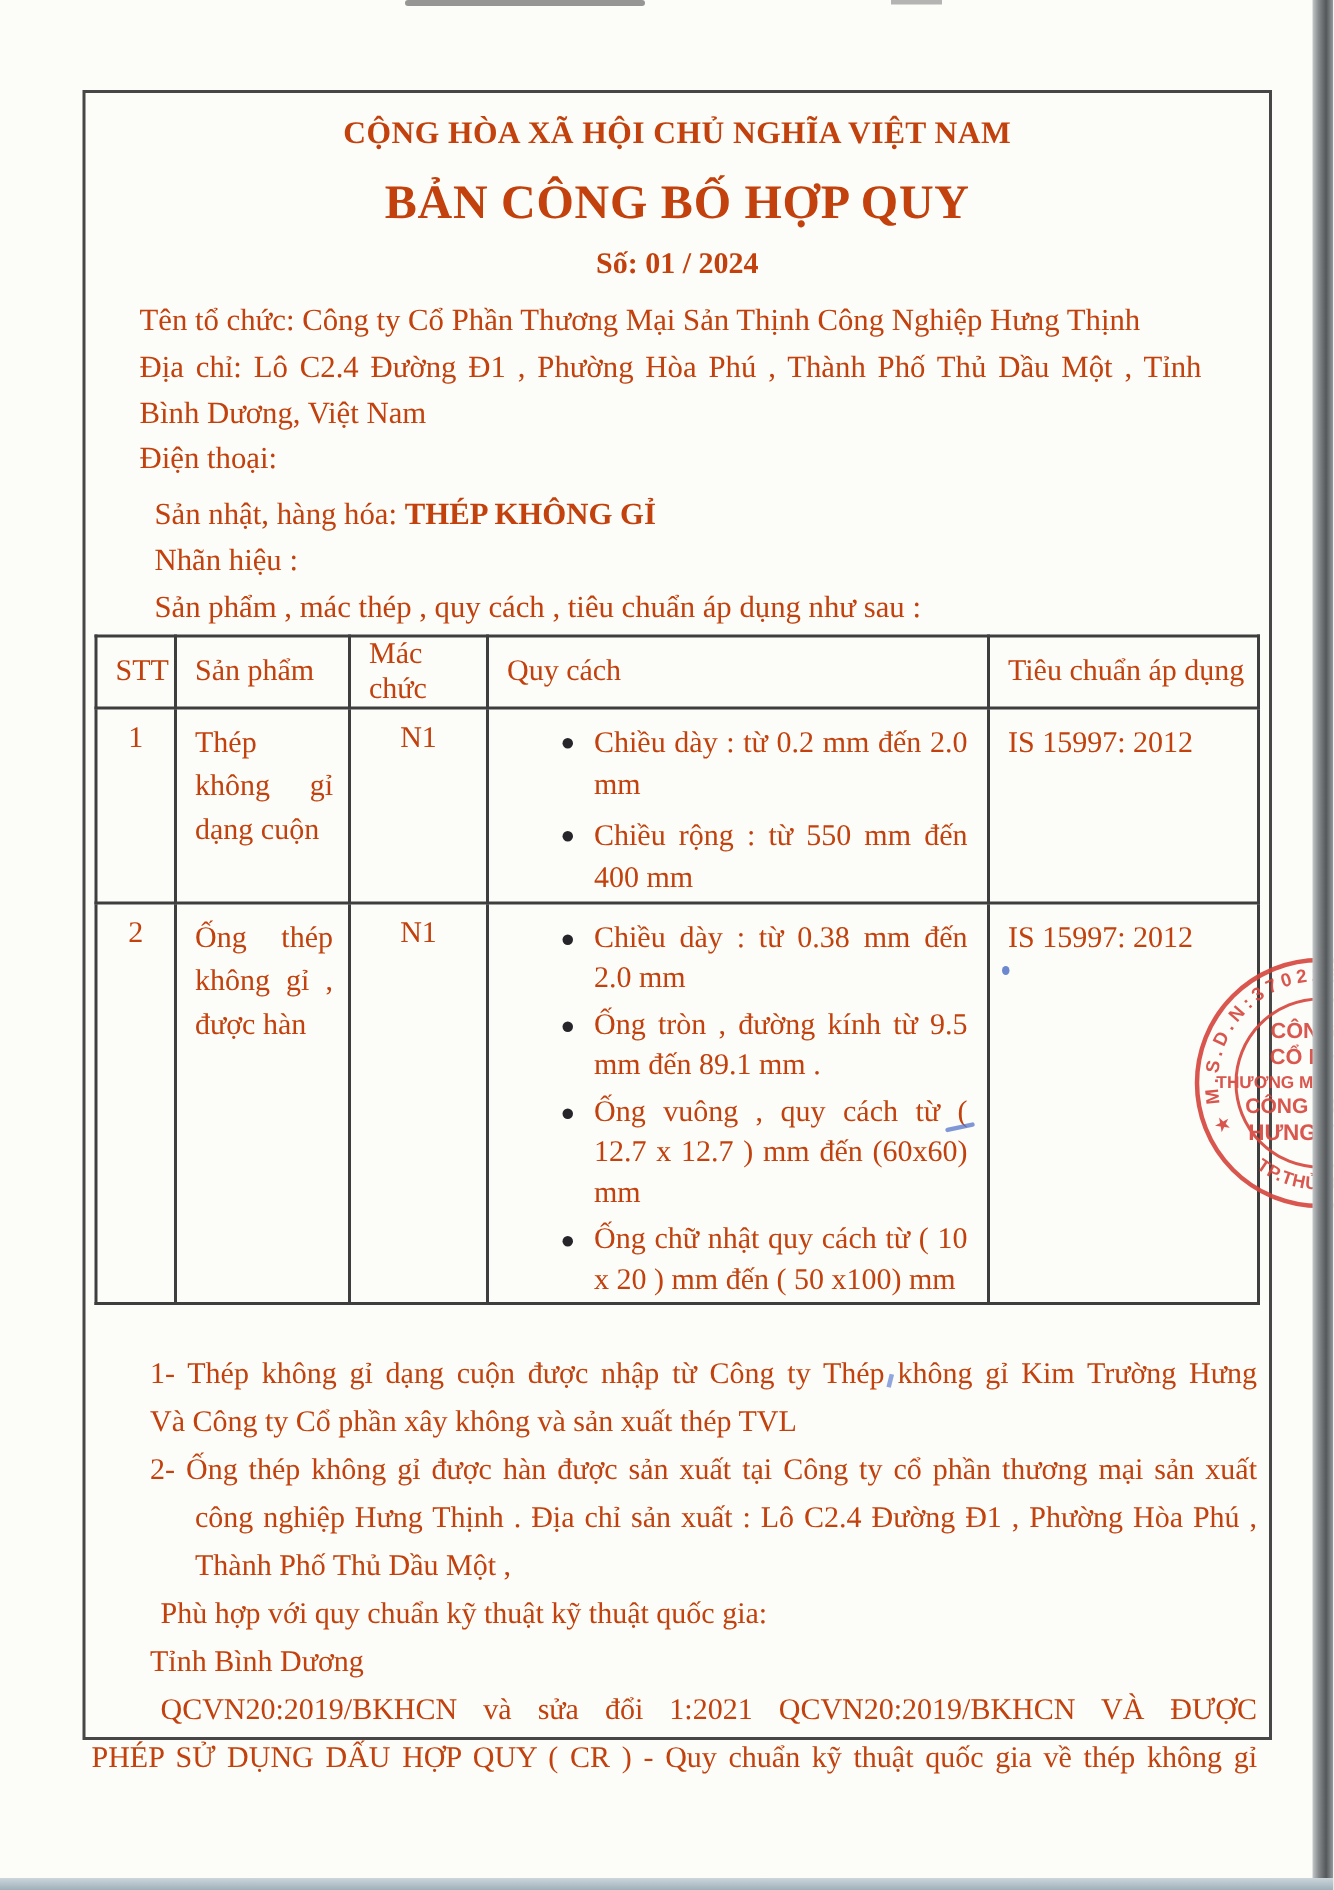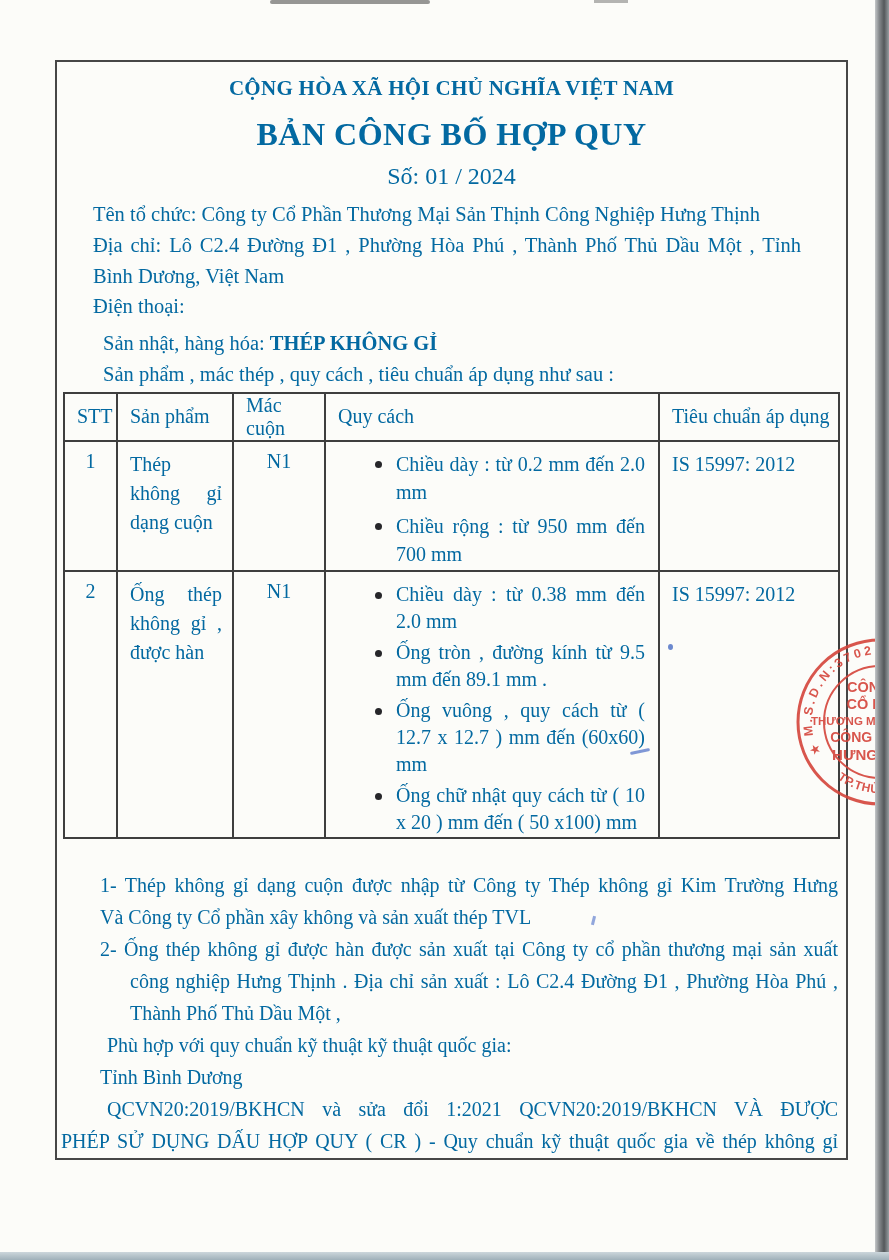--- a/index.html
+++ b/index.html
@@ -1,20 +1,20 @@
 <!DOCTYPE html>
 <html><head>
 <meta charset="utf-8">
 <style>
   html,body { margin:0; padding:0; background:#ffffff; }
   .scan {
     position:relative; width:889px; height:1260px; overflow:hidden;
     background:#fcfcf9;
     font-family:"Liberation Serif","DejaVu Serif",serif;
-    color:#0369a1;
+    color:#c2410c;
   }
   
   .edge-right { position:absolute; right:0; top:0; width:14px; height:100%;
     background:linear-gradient(to right,#c4c7c9 0%,#85898c 30%,#54585b 65%,#979da1 100%); }
   .edge-bottom { position:absolute; left:0; bottom:0; width:100%; height:8px;
     background:linear-gradient(to bottom,#ccd6db,#9fb0b9); }
   .smudge1 { position:absolute; left:270px; top:0; width:160px; height:4px; background:#2f2f2f; opacity:.5; border-radius:2px; }
   .smudge2 { position:absolute; left:594px; top:0; width:34px; height:3px; background:#2f2f2f; opacity:.35; }
   .ink-dot  { position:absolute; left:668px; top:644px; width:5px; height:6px; background:#3c63c0; border-radius:50%; opacity:.75; }
   .ink-dash { position:absolute; left:630px; top:750px; width:20px; height:3px; background:#4a6cc8; transform:rotate(-12deg); opacity:.7; border-radius:2px; }
@@ -25,21 +25,21 @@
     border:2px solid #474747; box-sizing:border-box;
   }
 
   .national { margin:13px 0 0; text-align:center; font-size:21px; font-weight:bold;
     letter-spacing:.3px; line-height:26px; }
   .motto { margin:7px 0 0; text-align:center; font-size:19px; font-weight:bold; line-height:24px; }
   .motto .u { border-bottom:2px solid #2e2e2e; padding:0 4px 3px 16px; }
   .motto .tail { margin-left:4px; }
   .doc-title { margin:16px 0 0; text-align:center; font-size:32px; font-weight:bold;
     letter-spacing:.5px; line-height:34px; }
-  .doc-no { margin:12px 0 0; text-align:center; font-size:24px; line-height:26px; }
+  .doc-no { margin:12px 0 0; text-align:center; font-size:20px; line-height:26px;font-weight:bold; }
 
   .bodyblock { margin:10px 0 0 36px; width:708px; font-size:20.5px; line-height:30.8px; }
   .bodyblock .ln { height:30.8px; overflow:hidden; }
   .gap-top { margin-top:6px; }
   .ind-sm { padding-left:10px; }
   .stretch { text-align:justify; text-align-last:justify; }
   .b { font-weight:bold; }
 
   table.spec { margin:2px 0 16px 6px; width:775px; border-collapse:collapse; table-layout:fixed;
     font-size:20px; }
@@ -82,49 +82,50 @@
 
     <div class="doc-title">BẢN CÔNG BỐ HỢP QUY</div>
     <div class="doc-no">Số: 01 / 2024</div>
 
     <div class="bodyblock">
       <div class="ln">Tên tổ chức: Công ty Cổ Phần Thương Mại Sản Thịnh Công Nghiệp Hưng Thịnh</div>
       <div class="ln stretch">Địa chỉ: Lô C2.4 Đường Đ1 , Phường Hòa Phú , Thành Phố Thủ Dầu Một , Tỉnh</div>
       <div class="ln">Bình Dương, Việt Nam</div>
       <div class="ln">Điện thoại:</div>
       <div class="ln ind-sm gap-top"><span>Sản nhật, hàng hóa: </span><span class="b">THÉP KHÔNG GỈ</span></div>
+      <div class="ln ind-sm">Nhãn hiệu :</div>
       <div class="ln ind-sm">Sản phẩm , mác thép , quy cách , tiêu chuẩn áp dụng như sau :</div>
     </div>
 
     <table class="spec">
       <colgroup>
         <col style="width:53px">
           <col style="width:116px">
           <col style="width:92px">
         <col style="width:334px">
           <col style="width:180px">
       </colgroup>
       <thead>
         <tr>
           <th class="c">STT</th>
           <th>Sản phẩm</th>
-          <th>Mác cuộn</th>
+          <th>Mác chức</th>
           <th>Quy cách</th>
           <th>Tiêu chuẩn áp dụng</th>
         </tr>
       </thead>
       <tbody>
         <tr class="r1">
           <td class="stt">1</td>
           <td class="prod">Thép không gỉ dạng cuộn</td>
           <td class="grade">N1</td>
           <td>
             <ul class="specs">
               <li>Chiều dày : từ 0.2 mm đến 2.0 mm</li>
-              <li>Chiều rộng : từ 950 mm đến 700 mm</li>
+              <li>Chiều rộng : từ 550 mm đến 400 mm</li>
             </ul>
           </td>
           <td class="prod">IS 15997: 2012</td>
         </tr>
         <tr class="r2">
           <td class="stt">2</td>
           <td class="prod">Ống thép không gỉ , được hàn</td>
           <td class="grade">N1</td>
           <td>
             <ul class="specs">

